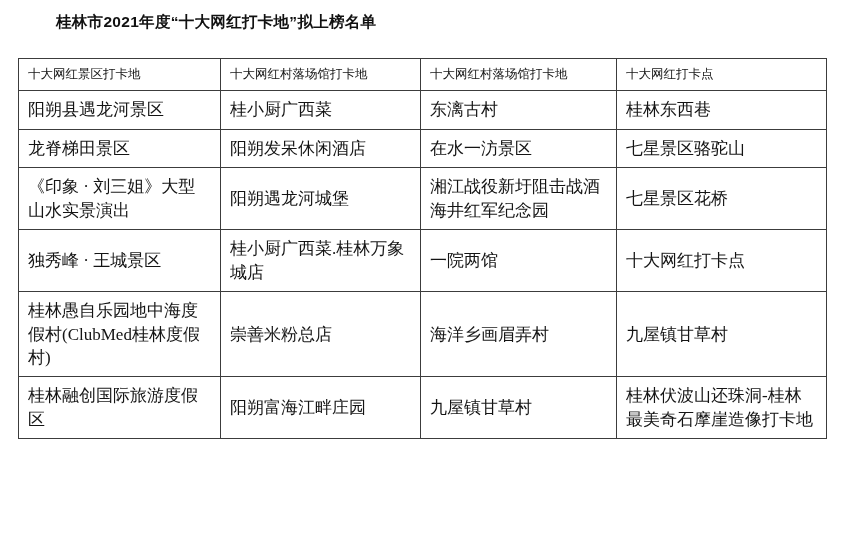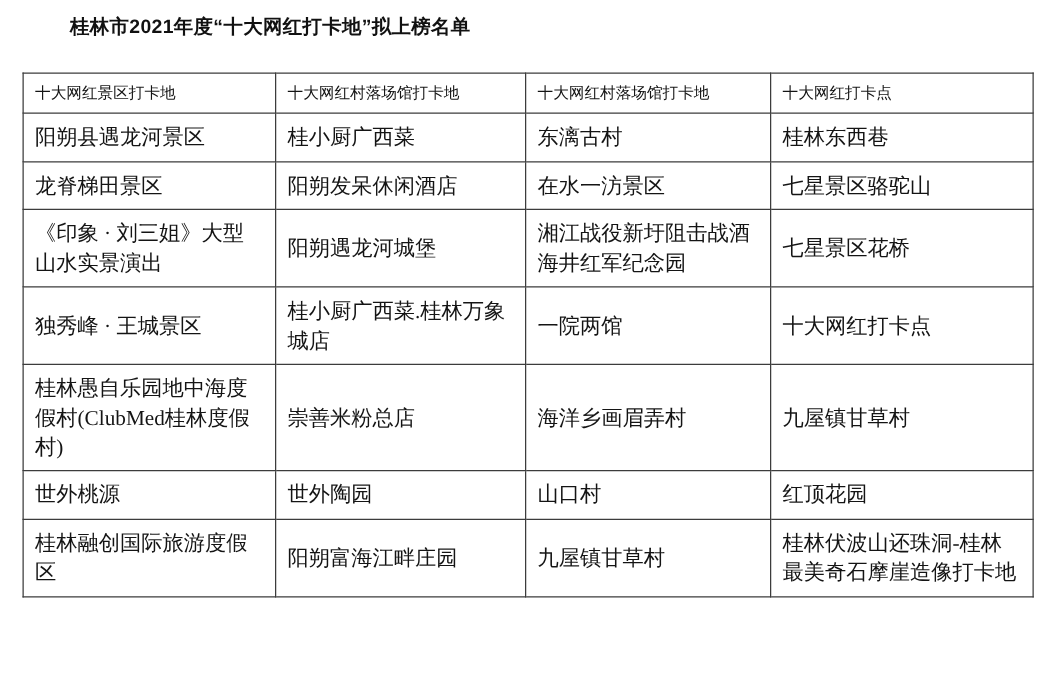--- a/index.html
+++ b/index.html
@@ -101,26 +101,20 @@
           <td>一院两馆</td>
           <td>十大网红打卡点</td>
         </tr>
         <tr>
           <td>桂林愚自乐园地中海度假村(ClubMed桂林度假村)</td>
           <td>崇善米粉总店</td>
           <td>海洋乡画眉弄村</td>
           <td>九屋镇甘草村</td>
         </tr>
         <tr>
-          <td>世外桃源</td>
-          <td>世外陶园</td>
-          <td>山口村</td>
-          <td>红顶花园</td>
-        </tr>
-        <tr>
           <td>桂林融创国际旅游度假区</td>
           <td>阳朔富海江畔庄园</td>
           <td>九屋镇甘草村</td>
           <td>桂林伏波山还珠洞-桂林最美奇石摩崖造像打卡地</td>
         </tr>
       </tbody>
     </table>
   </div>
 
 </div>

